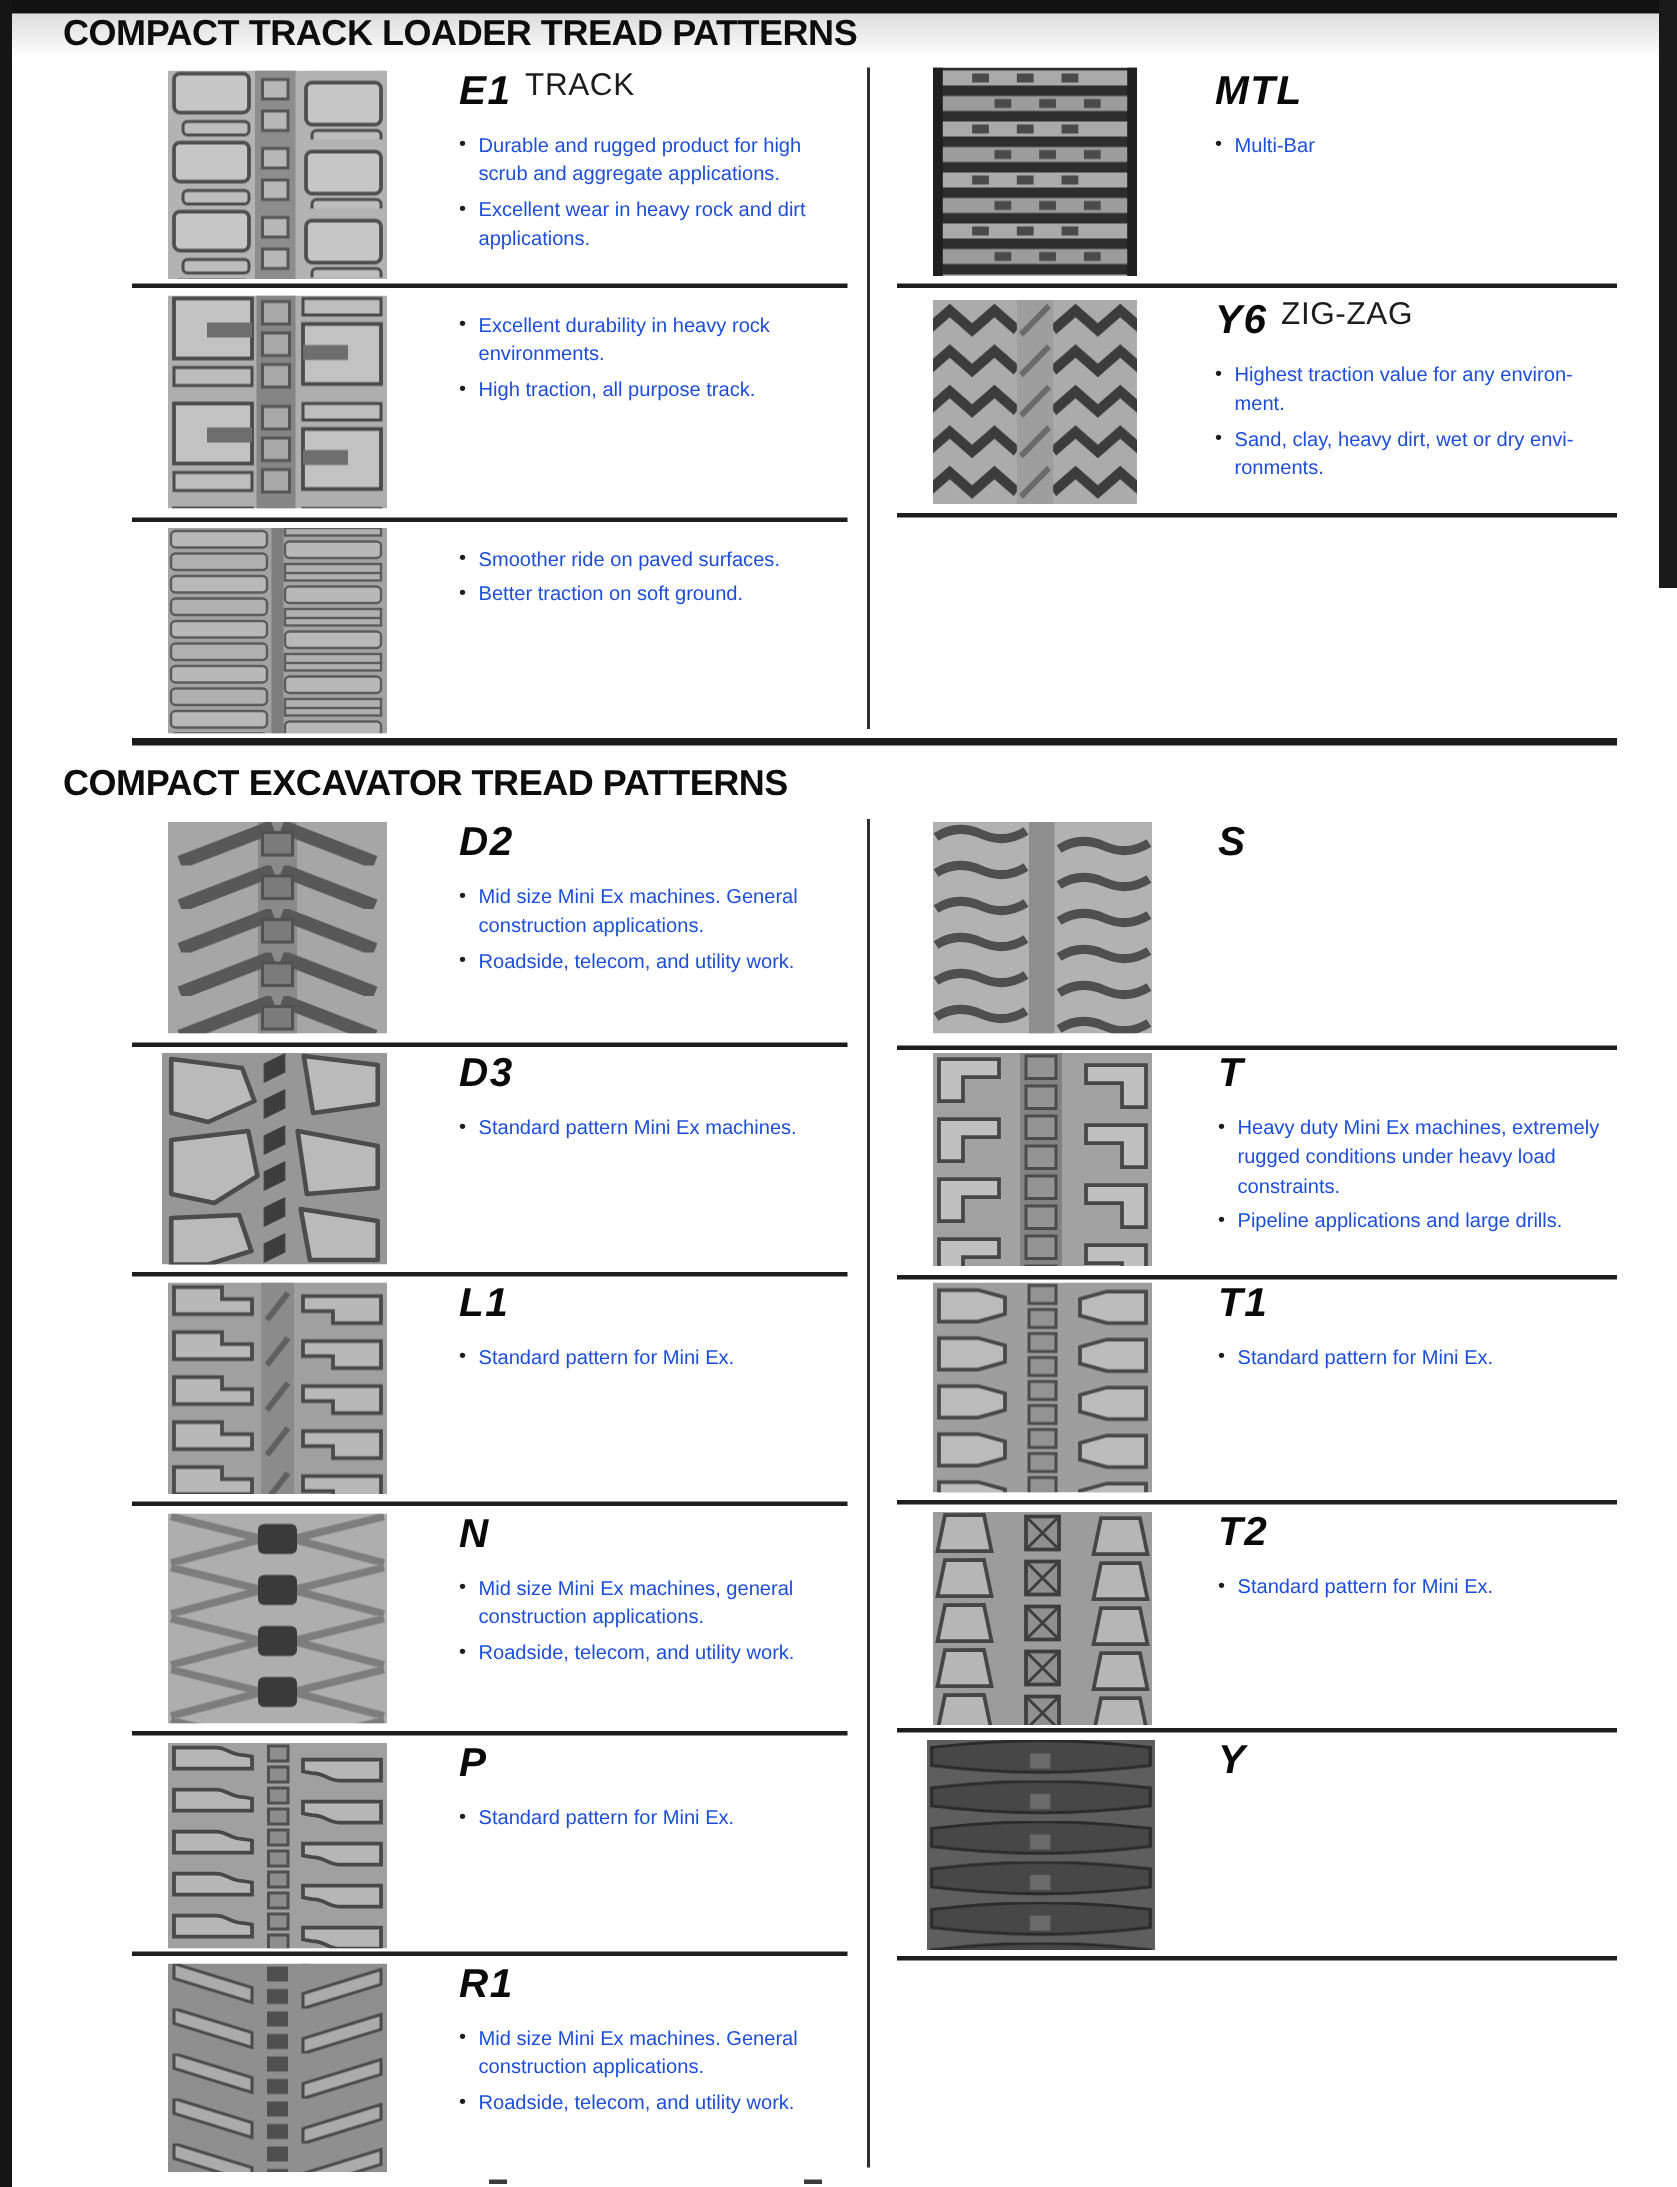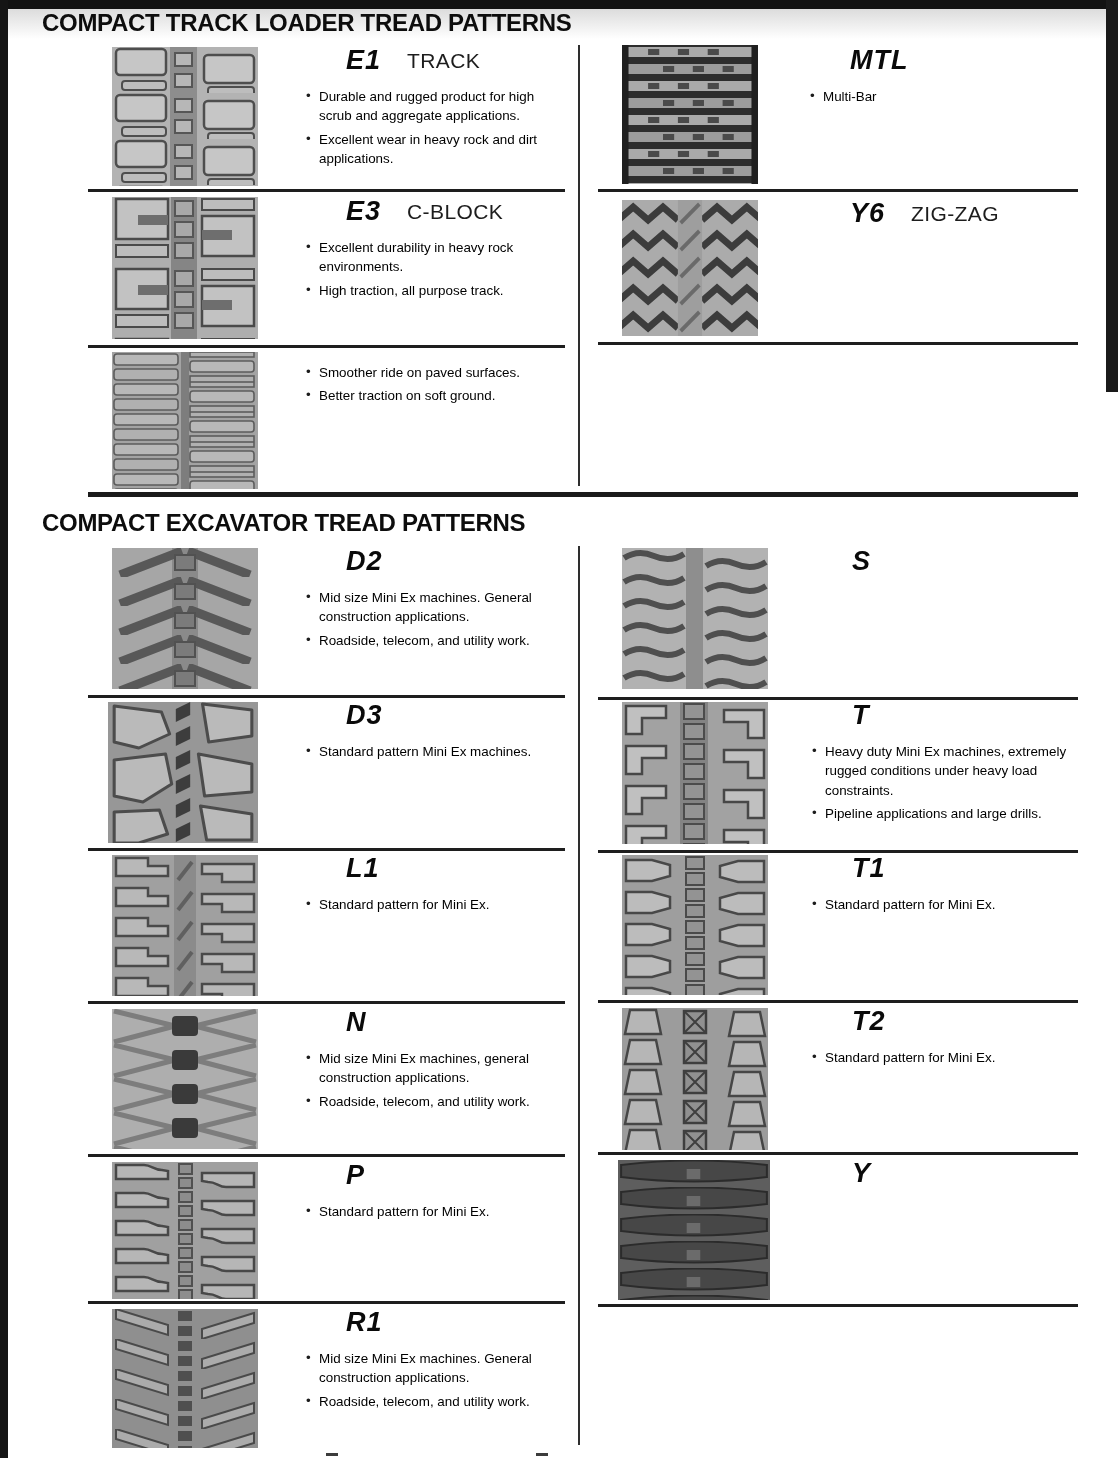--- a/index.html
+++ b/index.html
@@ -11,26 +11,26 @@
   .top-grad{position:absolute;left:8px;top:9px;width:1098px;height:30px;
             background:linear-gradient(#dcdcdc,#ffffff);}
   .sec-title{position:absolute;font-size:24px;font-weight:800;letter-spacing:-0.3px;
              color:#0d0d0d;white-space:nowrap;}
   .vdiv{position:absolute;width:2px;background:#2e2e2e;}
   .rule{position:absolute;height:3px;background:#1e1e1e;}
   .rule-thick{position:absolute;height:5px;background:#1b1b1b;}
   .img{position:absolute;width:146px;}
   .img svg{width:100%;height:100%;display:block;}
   .txt{position:absolute;width:262px;}
-  .title-line{display:flex;align-items:center;gap:26px;margin-left:40px;}
+  .title-line{display:flex;align-items:flex-start;gap:9px;}
   .code{font-size:27px;font-weight:bold;font-style:italic;letter-spacing:1px;color:#0a0a0a;}
   .nm{font-size:21px;color:#1d1d1d;letter-spacing:0.4px;}
   .bullets{list-style:none;margin:11px 0 0;padding:0;}
   .bullets li{position:relative;padding-left:13px;font-size:13.4px;line-height:1.45;
-              color:#000000;white-space:pre-line;margin-bottom:4px;}
+              color:#1d4ed8;white-space:pre-line;margin-bottom:4px;}
   .bullets li::before{content:"\2022";position:absolute;left:0;top:-1px;color:#1c1c1c;}
   .mark{position:absolute;height:3px;background:#3c3c3c;}
 </style>
 </head>
 <body>
 
 <div class="page">
 
   <div class="top-grad"></div>
   <div class="top-bar"></div>
@@ -86,24 +86,20 @@
         <rect x="63" y="25" width="18" height="15" fill="#a8a8a8" stroke="#565656" stroke-width="2"></rect>
         <rect x="63" y="46" width="18" height="15" fill="#a8a8a8" stroke="#565656" stroke-width="2"></rect>
       </pattern>
         </defs>
       <rect width="146" height="142" fill="#aeaeae"></rect>
       <rect x="59" width="26" height="142" fill="#858585"></rect>
       <rect width="146" height="142" fill="url(#pe3)"></rect>
     </svg>
   </div>
   <div class="txt" style="left:306px;top:196px;">
-    <div class="title-line">
-      <span class="code">E3</span>
-      <span class="nm">C-BLOCK</span>
-    </div>
     <ul class="bullets">
       <li>Excellent durability in heavy rock
 environments.</li>
       <li>High traction, all purpose track.</li>
     </ul>
   </div>
   <div class="rule" style="left:88px;top:345px;width:477px;"></div>
 
   <div class="img" style="left:112px;top:352px;height:137px;">
     <svg viewBox="0 0 146 137" preserveAspectRatio="none">
@@ -171,20 +167,26 @@
         </defs>
       <rect width="146" height="136" fill="#ababab"></rect>
       <rect width="146" height="136" fill="url(#py6)"></rect>
     </svg>
   </div>
   <div class="txt" style="left:810px;top:198px;">
     <div class="title-line">
       <span class="code">Y6</span>
       <span class="nm">ZIG-ZAG</span>
     </div>
+    <ul class="bullets">
+      <li>Highest traction value for any environ-
+ment.</li>
+      <li>Sand, clay, heavy dirt, wet or dry envi-
+ronments.</li>
+    </ul>
   </div>
   <div class="rule" style="left:598px;top:342px;width:480px;"></div>
 
   <div class="rule-thick" style="left:88px;top:492px;width:990px;"></div>
 
   <div class="sec-title" style="left:42px;top:509px;">COMPACT EXCAVATOR TREAD PATTERNS</div>
 
   <div class="vdiv" style="left:578px;top:546px;height:899px;"></div>
 
   <div class="img" style="left:112px;top:548px;height:141px;">

